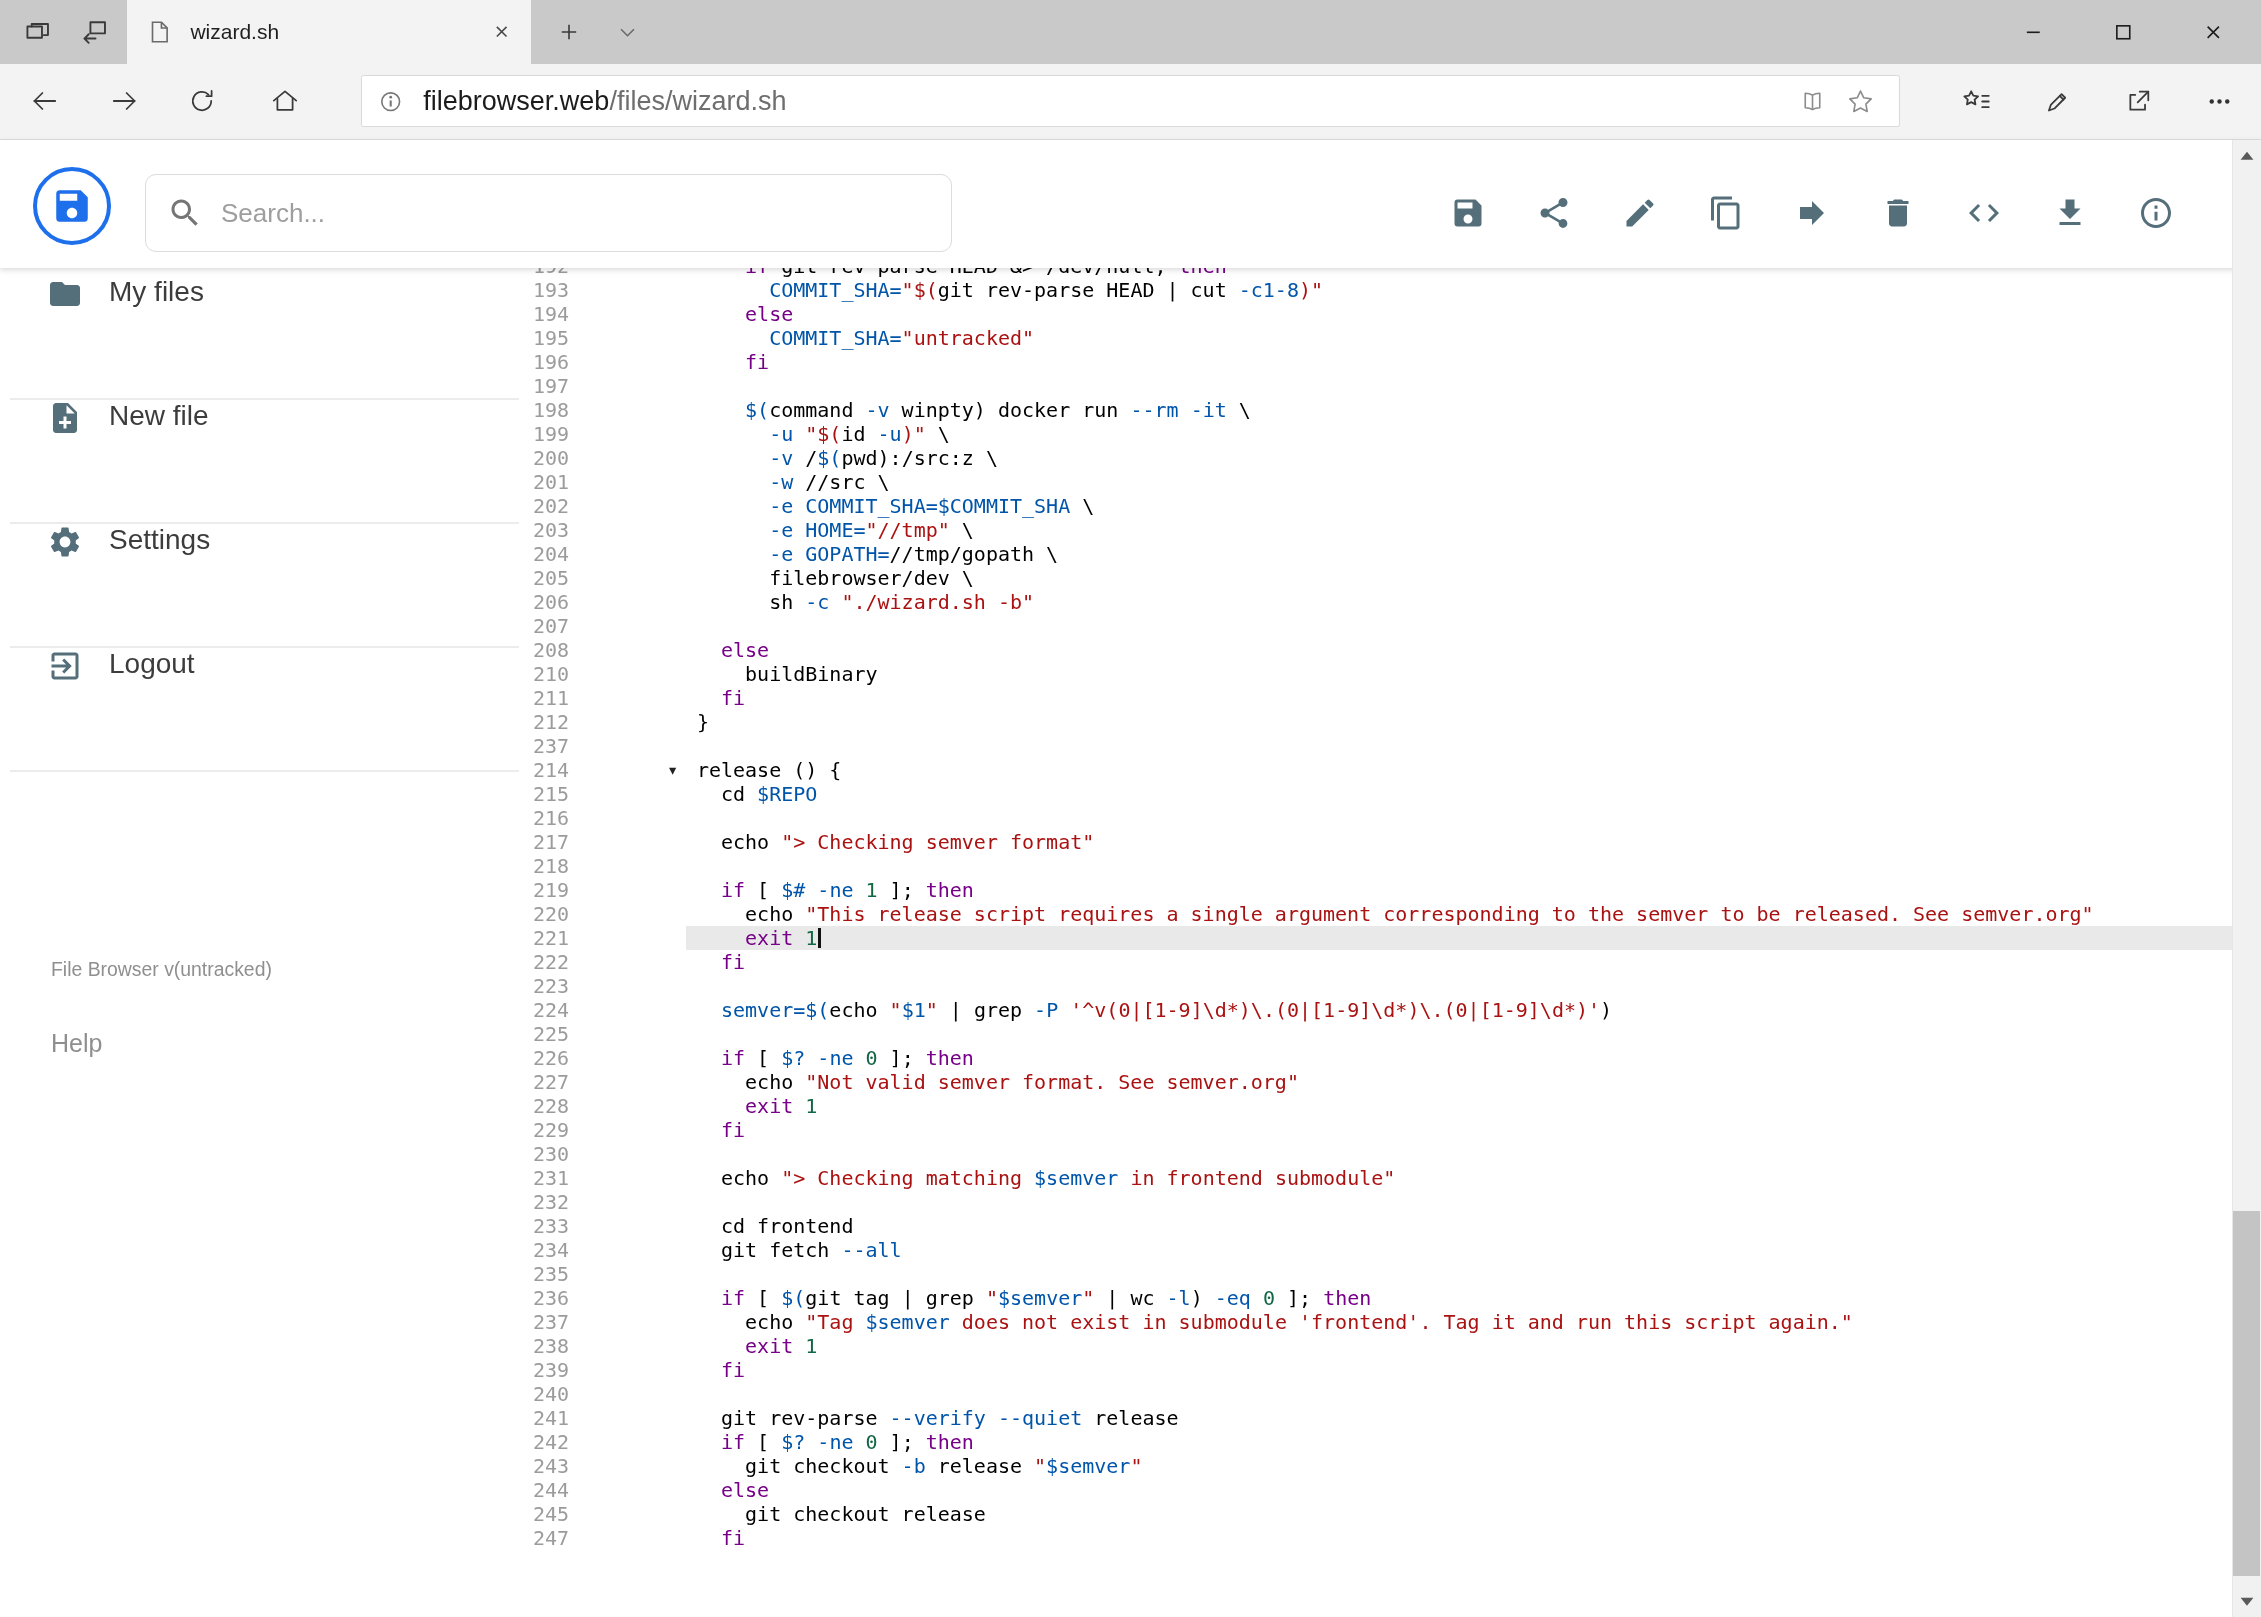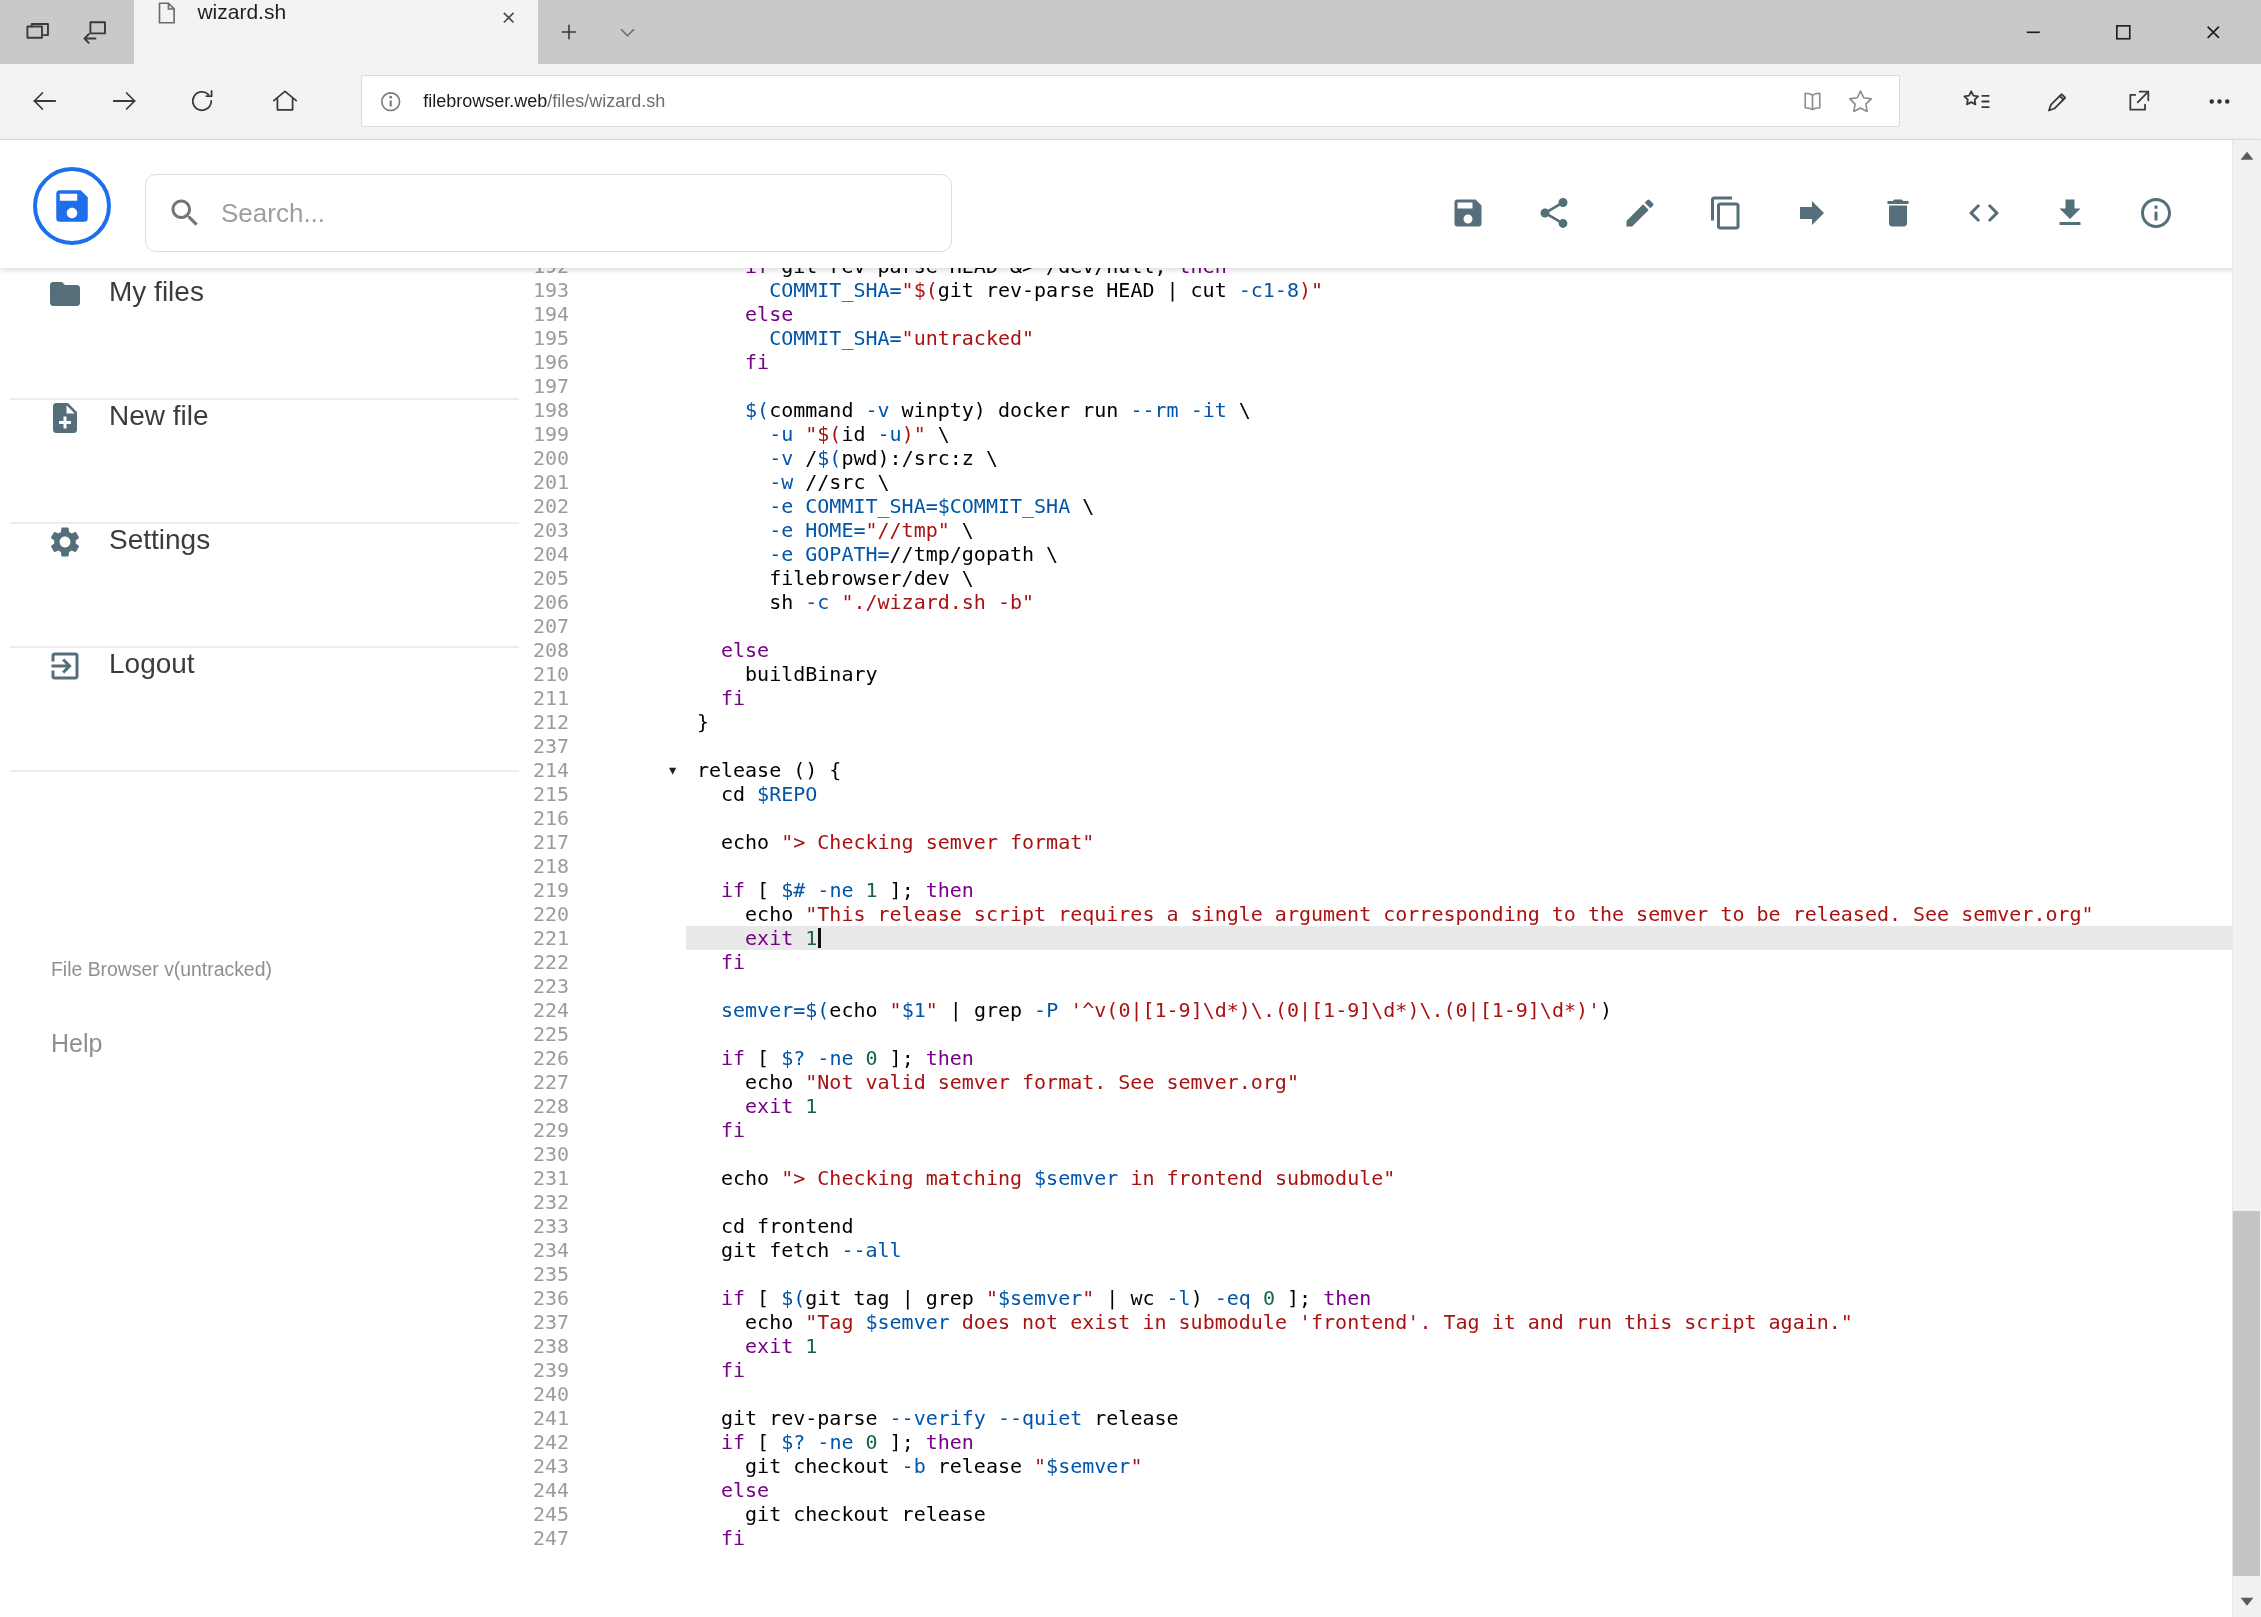--- a/index.html
+++ b/index.html
@@ -14,32 +14,32 @@
 .stroke{fill:none;stroke:#3a3a3a;stroke-width:2.2;stroke-linecap:round;stroke-linejoin:round}
 #screen{position:relative;width:2261px;height:1617px;background:#fff;overflow:hidden}
 
 
 .tabbar{position:absolute;left:0;top:0;width:100%;height:64px;background:#c9c9c9}
 .chrome-btn{position:absolute;top:0;height:64px;display:flex;align-items:center;justify-content:center}
 .btn-aside1{left:11.3px;width:53px}
 .btn-aside2{left:68px;width:53px}
 .btn-newtab{left:543px;width:52px}
 .btn-tabchev{left:601px;width:52px}
-.tab{position:absolute;left:134px;top:0;width:404px;height:64px;background:#f3f3f3;display:flex;padding:0 11.3px 0 19.4px}
+.tab{position:absolute;left:127px;top:0;width:404px;height:64px;background:#f3f3f3;display:flex;align-items:center;padding:0 11.3px 0 19.4px}
 .tab-title{font-size:21px;color:#1f1f1f;margin-left:18px;flex:1;white-space:nowrap;overflow:hidden}
 .tab-close{width:36px;height:36px;display:flex;align-items:center;justify-content:center}
 .win-controls{position:absolute;right:3.2px;top:0;height:64px;display:flex}
 .win-btn{width:90px;height:64px;display:flex;align-items:center;justify-content:center}
 
 
 .navbar{position:absolute;left:0;top:64px;width:100%;height:76px;background:#f3f3f3;border-bottom:1.6px solid #dedede}
 .nav-btn{position:absolute;top:9.7px;width:55px;height:55px;display:flex;align-items:center;justify-content:center}
 .btn-back{left:16px}.btn-forward{left:97px}.btn-refresh{left:174px}.btn-home{left:257px}
 .addressbar{position:absolute;left:361px;top:11.3px;width:1539px;height:52px;background:#fff;border:1.6px solid #d9d9d9;border-radius:2.4px;display:flex;align-items:center;padding:0 14.5px}
-.url{font-size:18px;margin-left:19.4px;white-space:nowrap}
+.url{font-size:27px;margin-left:19.4px;white-space:nowrap}
 .url .domain{color:#1b1b1b}
 .url .path{color:#6e6e6e}
 .addr-spacer{flex:1}
 .addr-icon-btn{width:48px;height:45px;display:flex;align-items:center;justify-content:center}
 .hub{position:absolute;left:1936px;top:0;height:74px;display:flex}
 .hub-btn{width:81px;height:74px;display:flex;align-items:center;justify-content:center}
 
 
 .appheader{position:absolute;left:0;top:140px;width:100%;height:128px;background:#fff;box-shadow:0 2.4px 5.7px rgba(0,0,0,.15);z-index:3}
 .logo{position:absolute;left:33px;top:27.4px;width:78px;height:78px;border:4px solid var(--ac);border-radius:50%;background:#fff;display:flex;align-items:center;justify-content:center}

